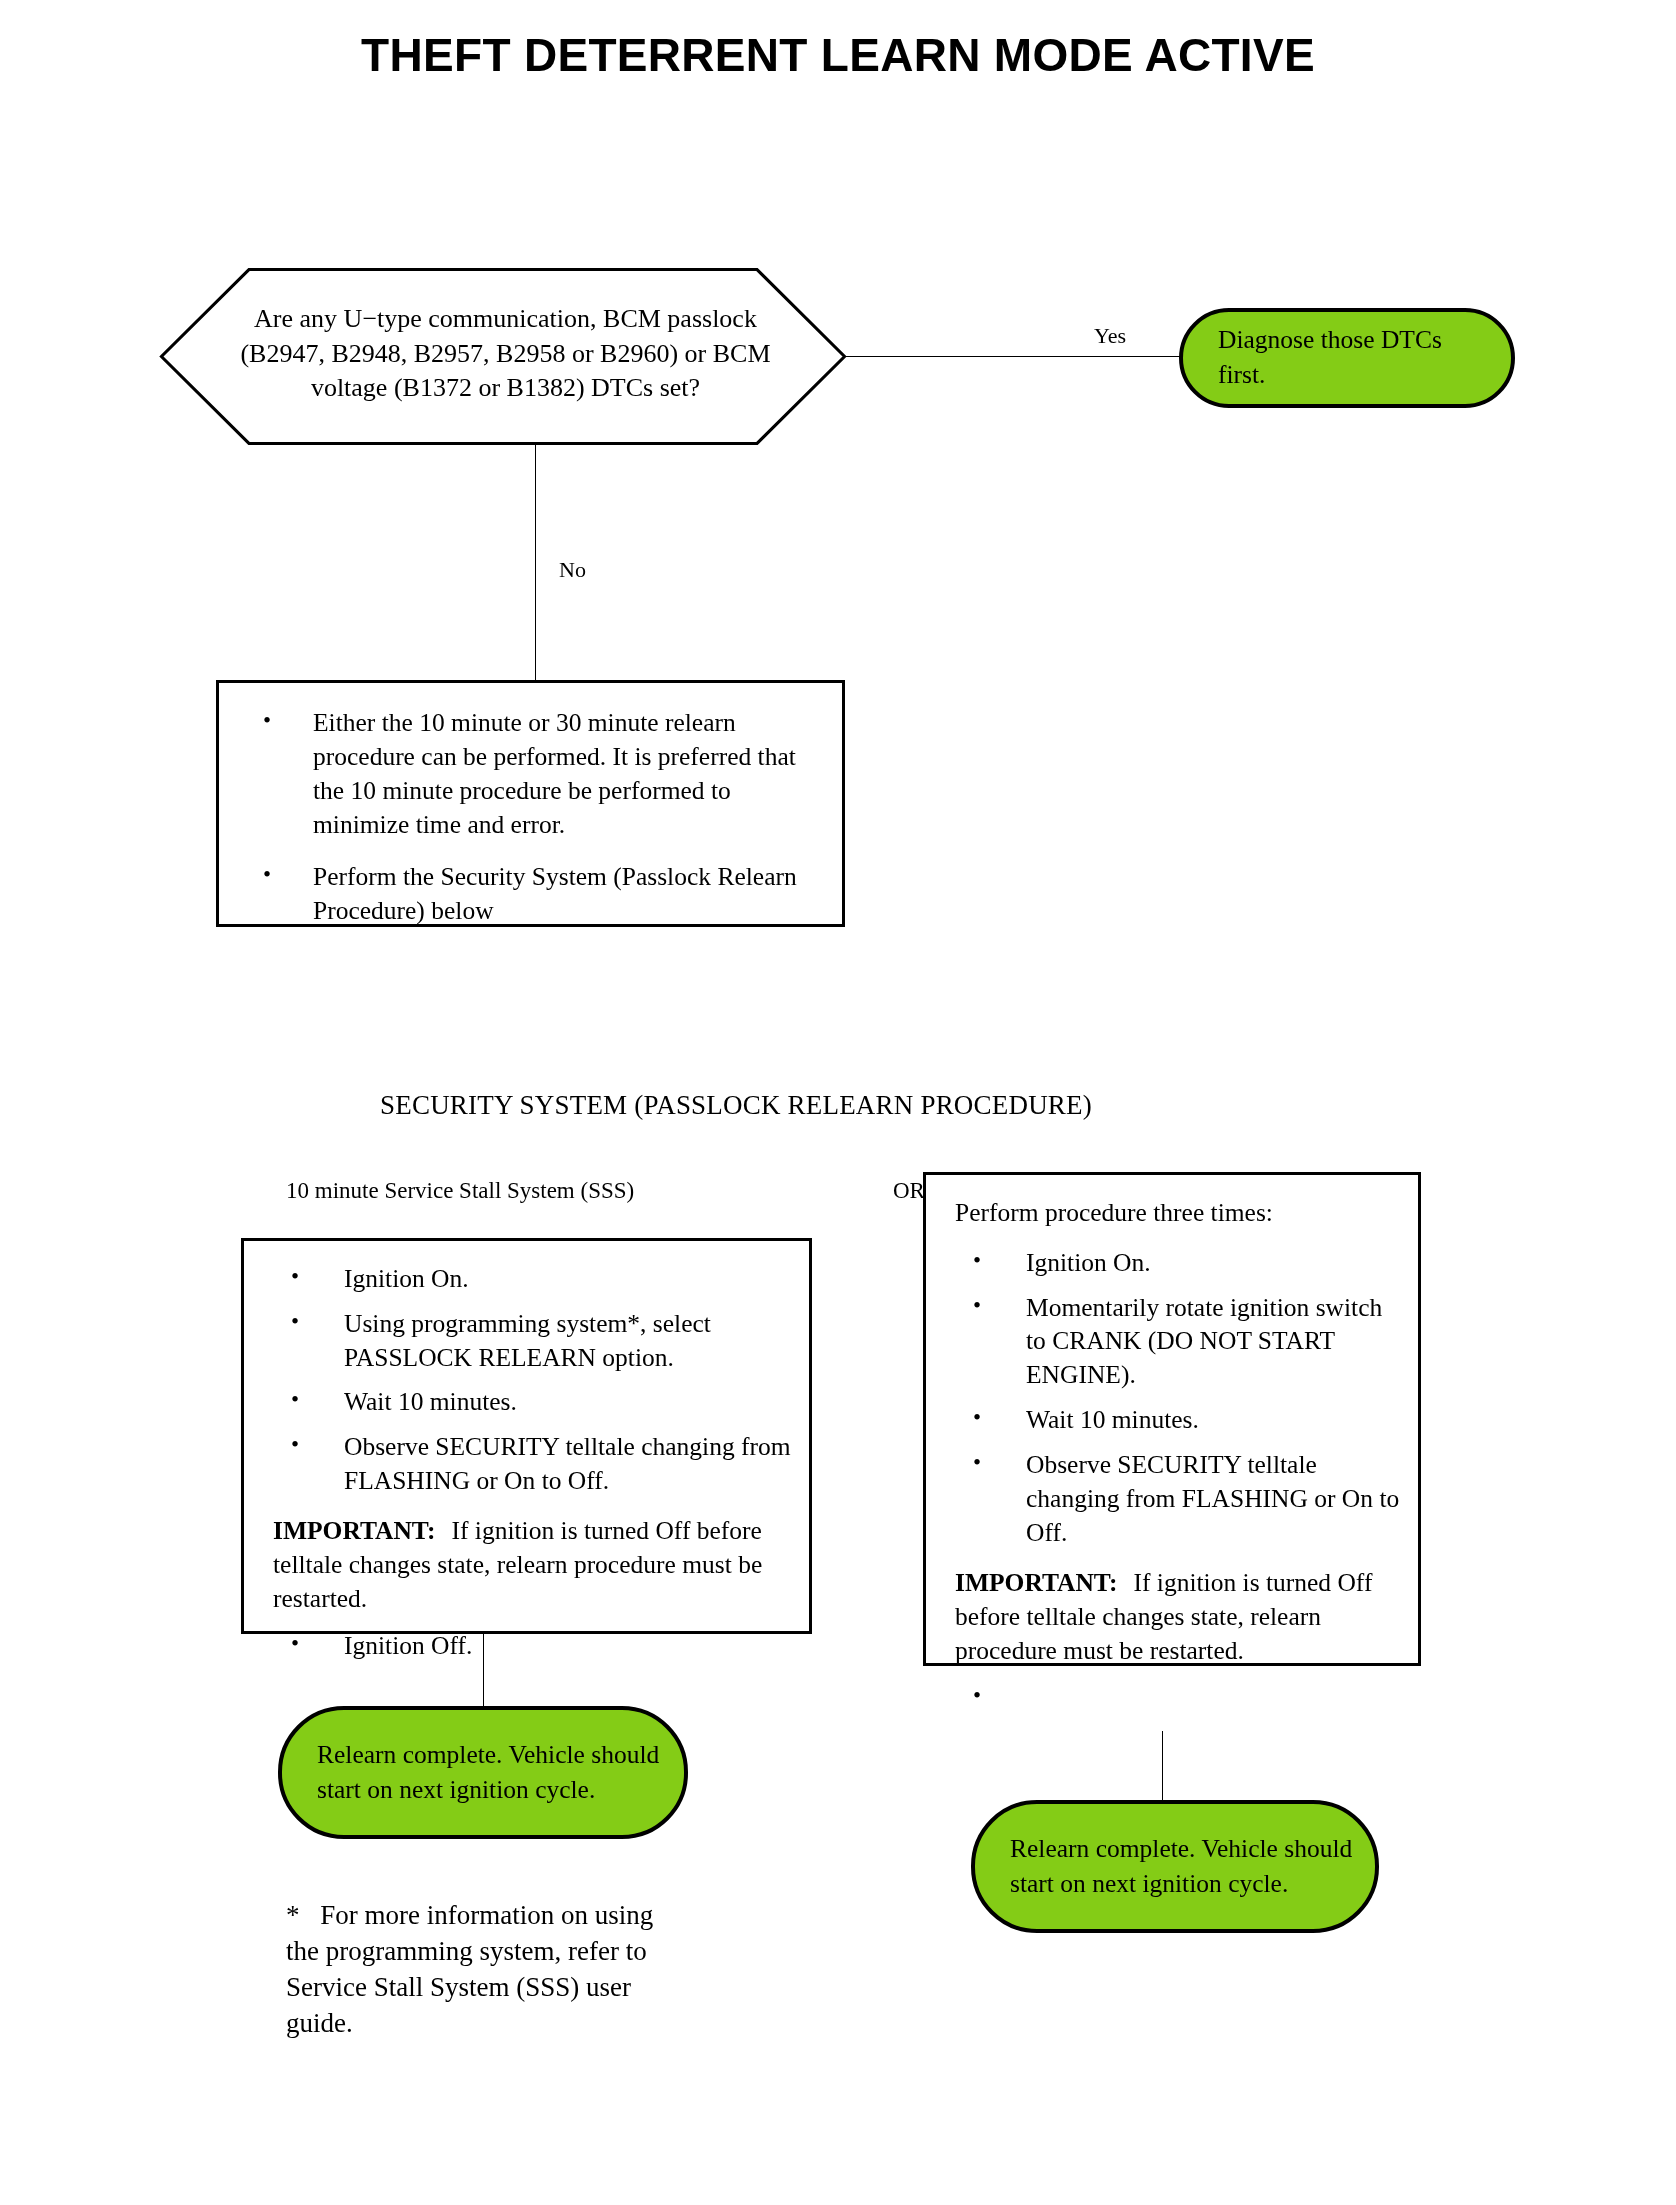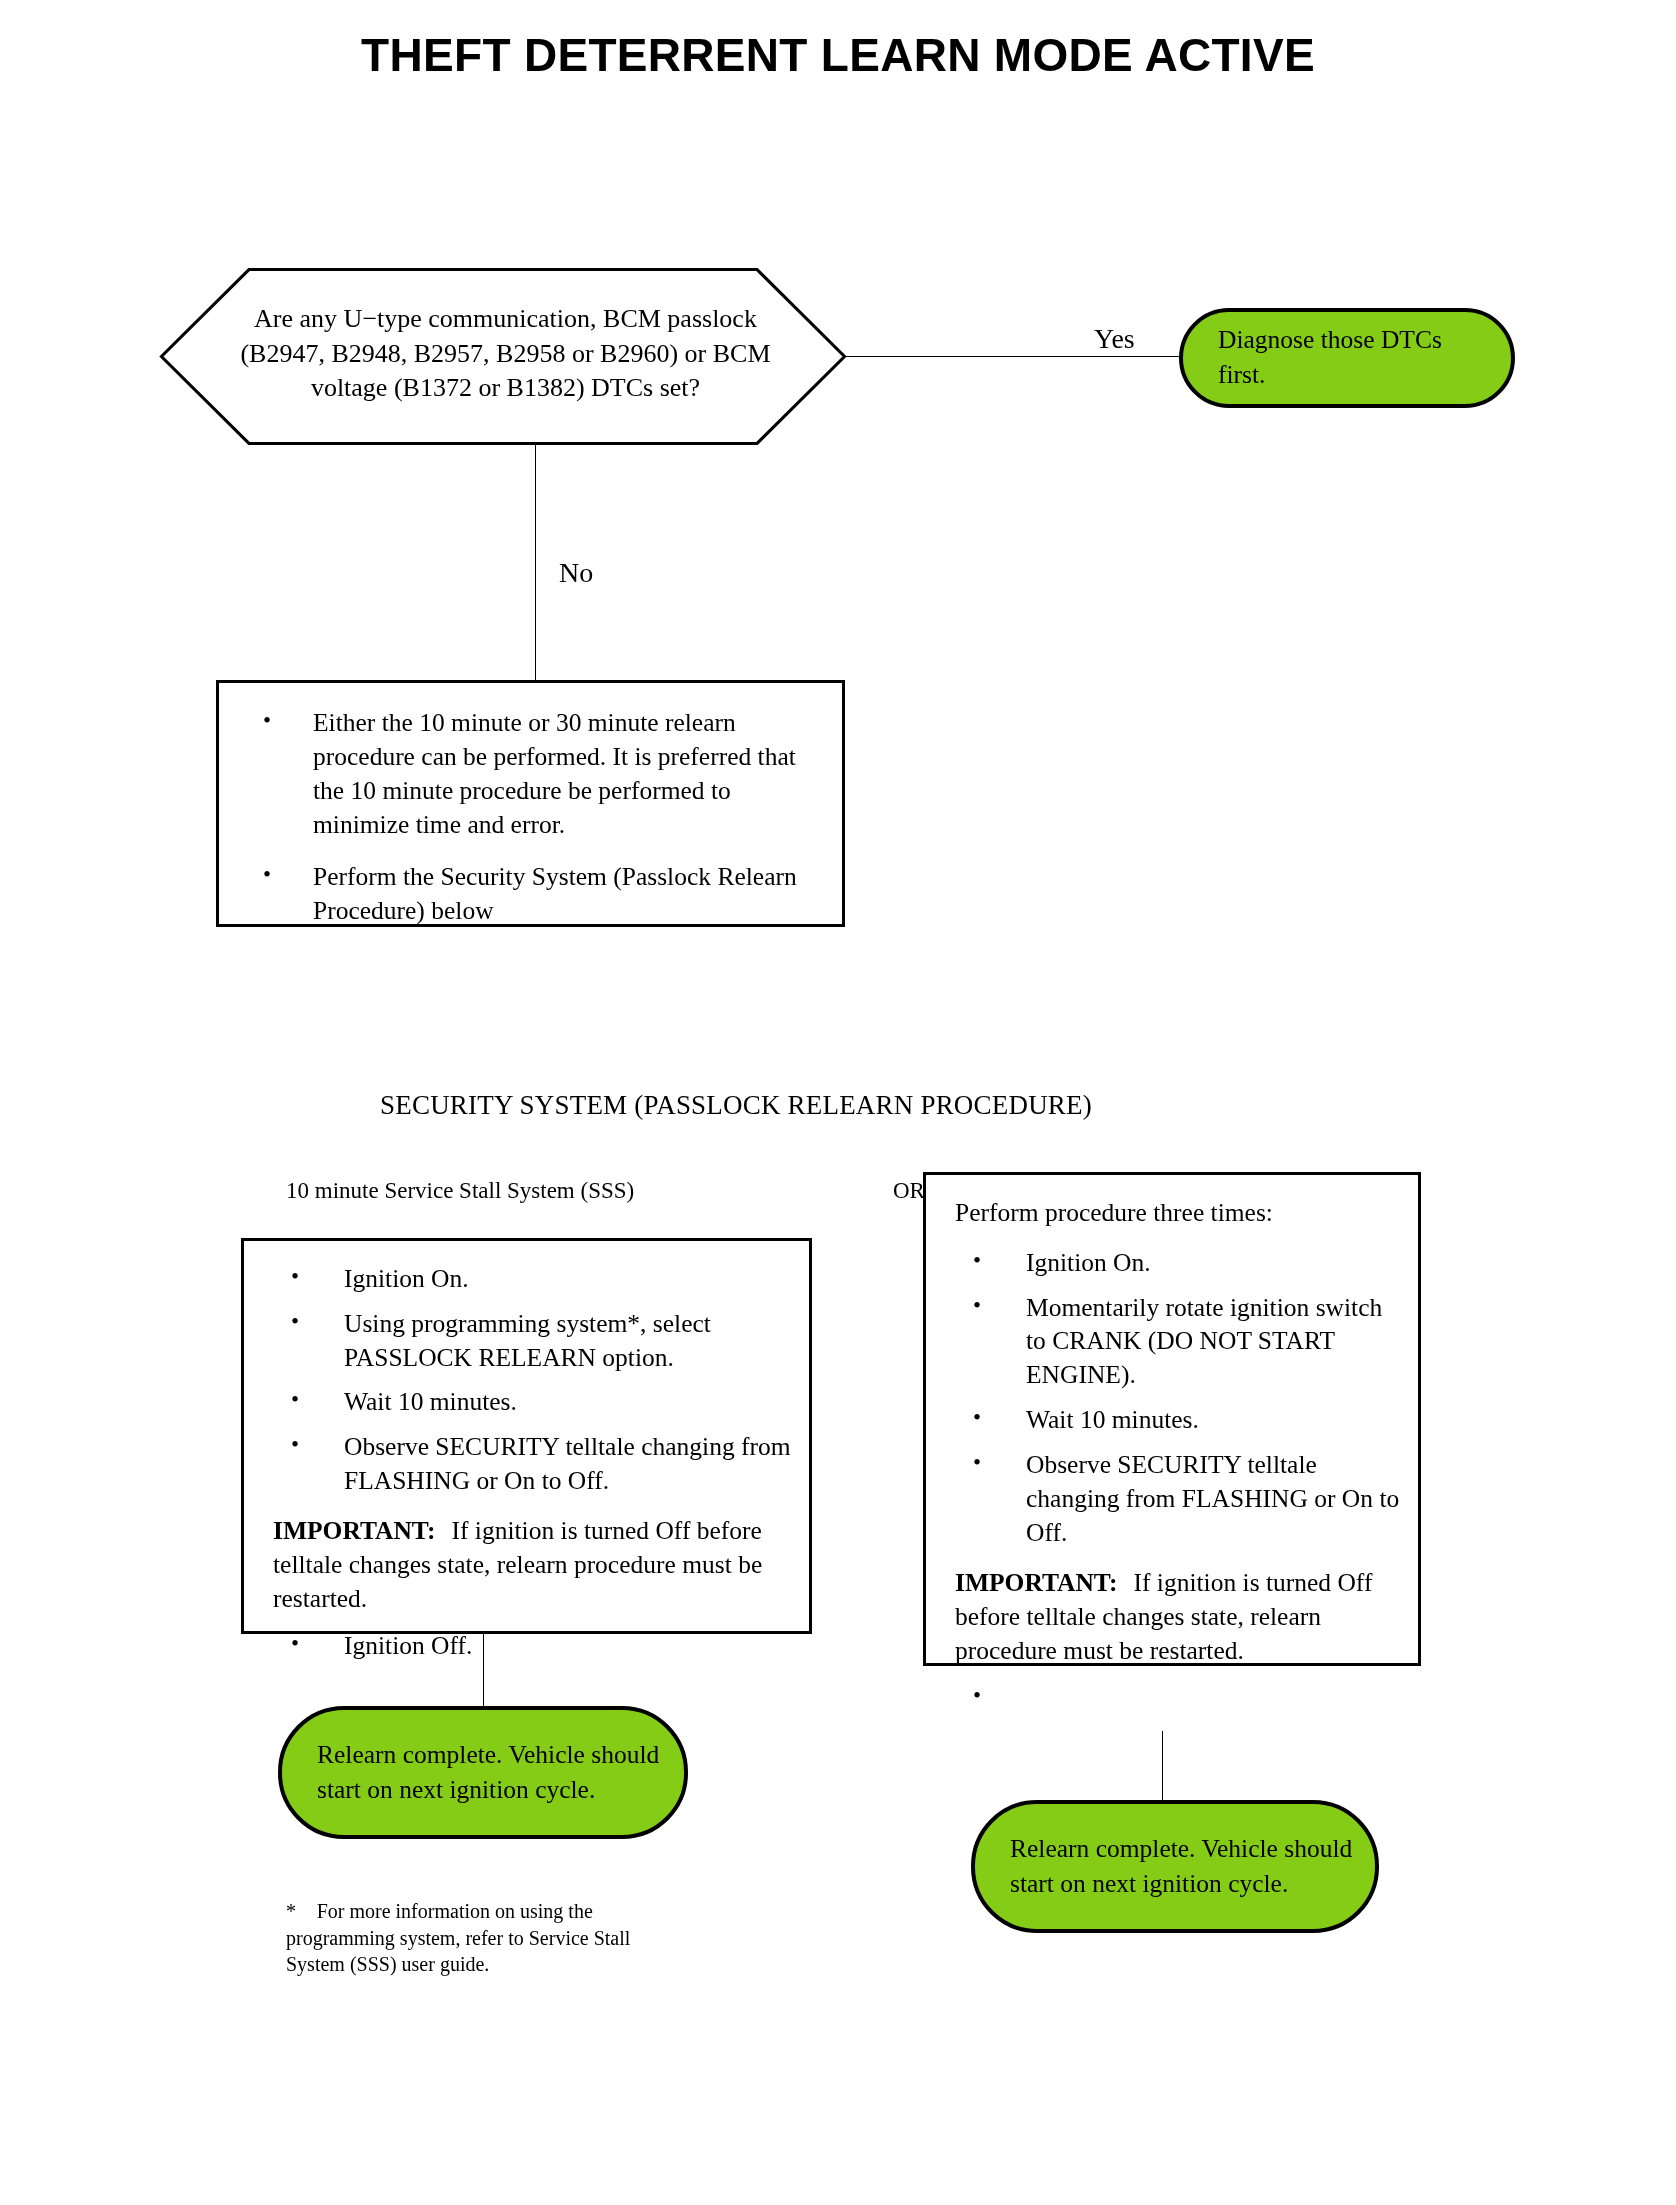--- a/index.html
+++ b/index.html
@@ -68,21 +68,21 @@
   }
   .line-v {
     position: absolute;
     width: 0;
     border-left: 1.8px solid #000;
   }
 
   
   .edge-label {
     position: absolute;
-    font-size: 28px;
+    font-size: 22px;
     line-height: 1;
     white-space: nowrap;
   }
 
   
   .stadium {
     position: absolute;
     box-sizing: border-box;
     border: 4.3px solid #000;
     background: #84cc16;
@@ -185,21 +185,21 @@
     font-weight: 700;
   }
   .important .imp-gap { display: inline-block; width: 16px; }
 
   
   .footnote {
     position: absolute;
     left: 286px;
     top: 1898px;
     width: 389px;
-    font-size: 20px;
+    font-size: 27px;
     line-height: 1.33;
   }
   .footnote .star { display: inline-block; width: 20.7px; }
 </style>
 </head>
 <body>
 
 <div id="page">
 
   <div class="doc-title">THEFT DETERRENT LEARN MODE ACTIVE</div>

